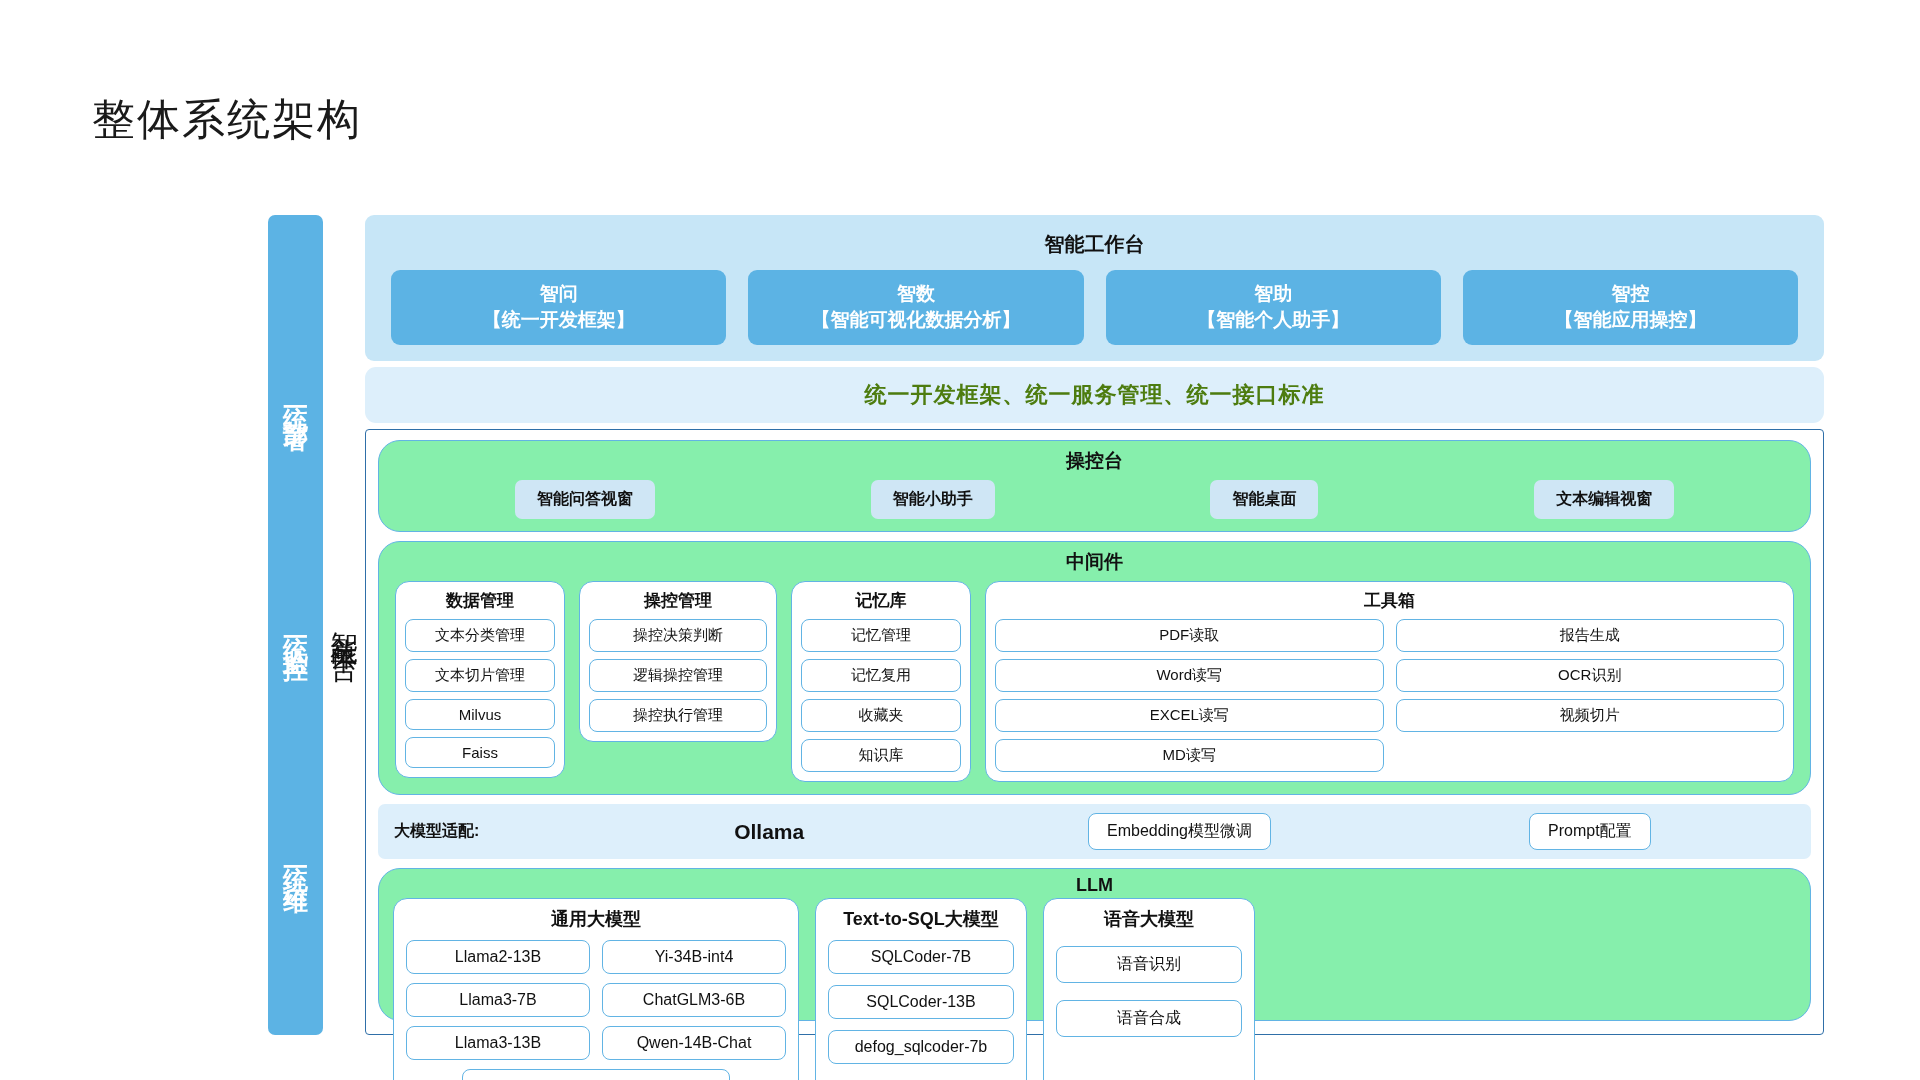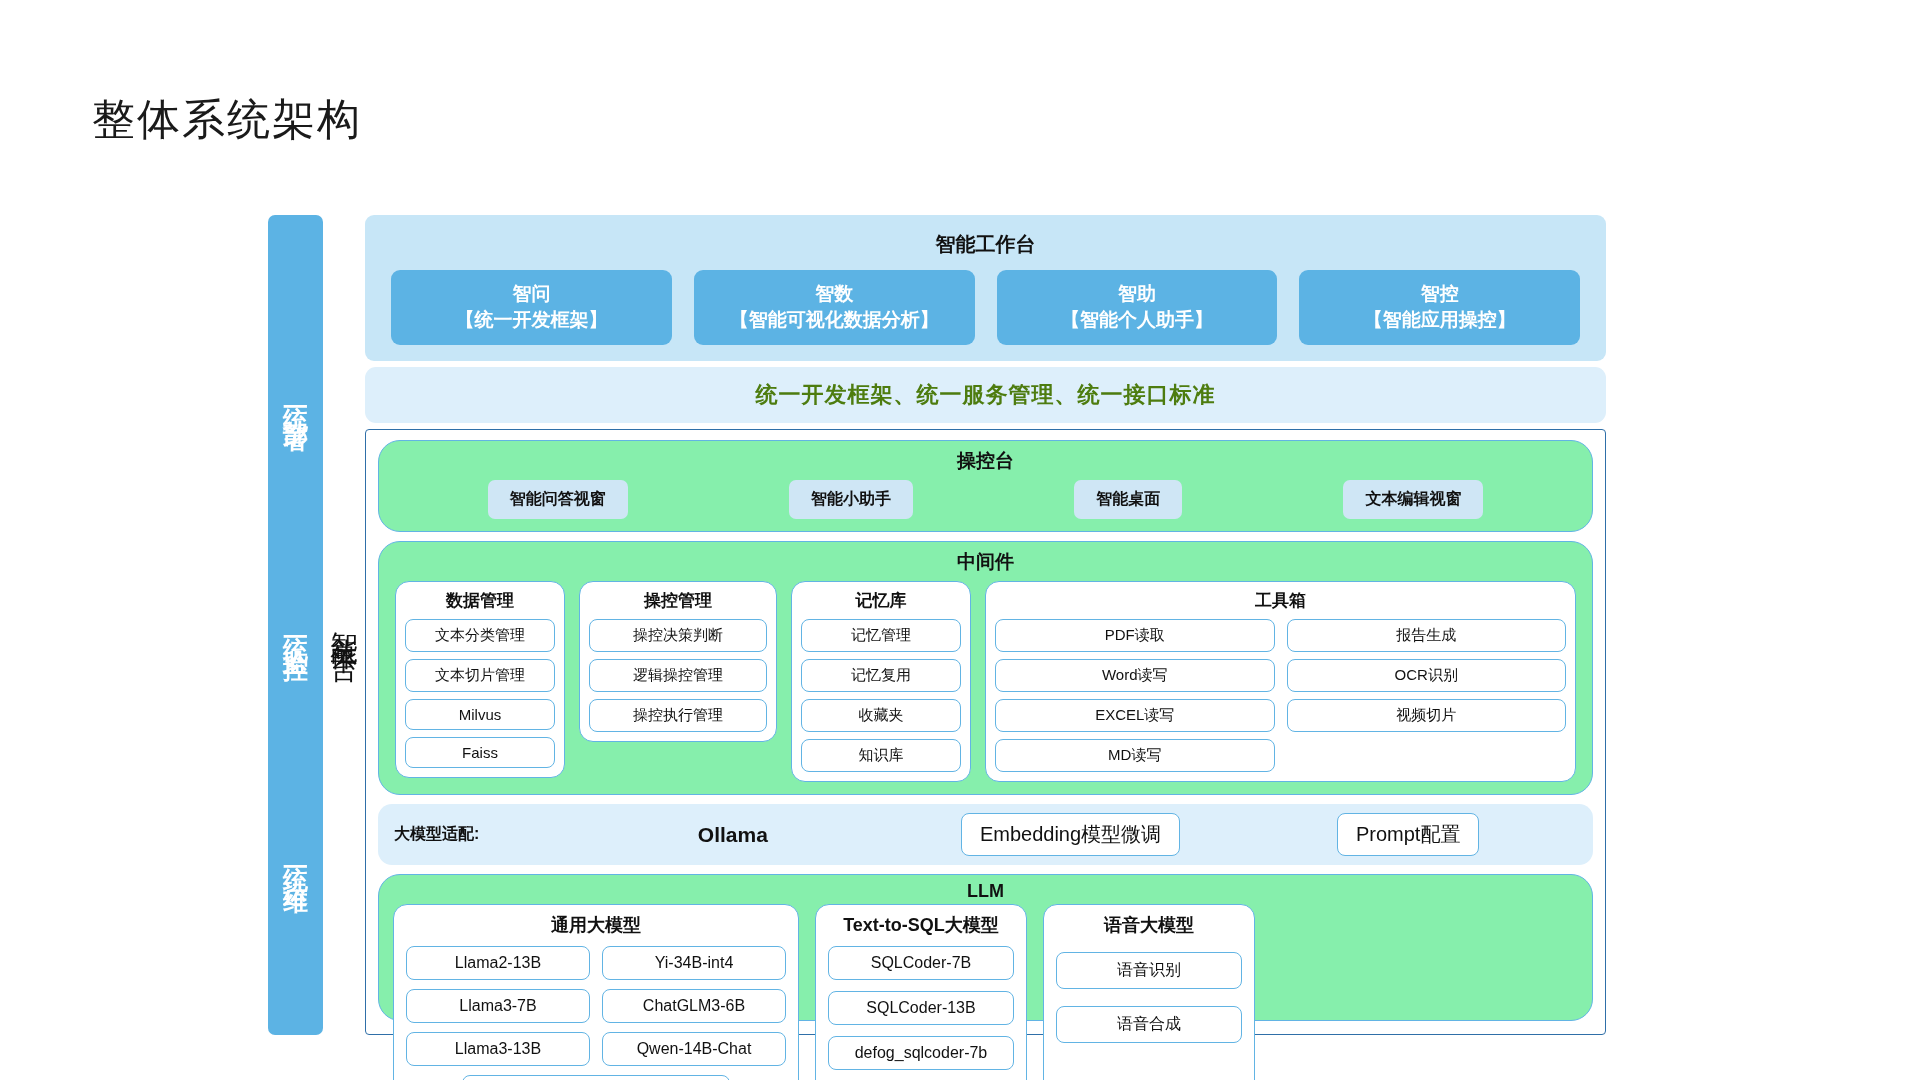--- a/index.html
+++ b/index.html
@@ -11,21 +11,21 @@
   .page{position:relative;width:1920px;height:1080px;}
 
   
   .page-title{
     position:absolute;left:92px;top:58px;
     font-size:43px;font-weight:400;letter-spacing:2px;color:#1a1a1a;margin-top:33px;
   }
 
   
   .diagram{
-    position:absolute;left:268px;top:215px;width:1338px;height:820px;
+    position:absolute;left:268px;top:215px;width:1556px;height:820px;
     display:flex;align-items:stretch;gap:0;
   }
 
   
   .rail{
     width:55px;flex:0 0 55px;background:#5cb3e4;border-radius:7px 7px 7px 7px;
     display:flex;flex-direction:column;align-items:center;justify-content:space-around;
     padding:70px 0 60px;box-sizing:border-box;
   }
   .rail-item{
@@ -100,29 +100,29 @@
   .mw-col-title{text-align:center;font-size:17px;font-weight:700;padding:2px 0 7px;}
   .mw-items{display:flex;flex-direction:column;gap:7px;}
   .mw-grid2{display:grid;grid-template-columns:1fr 1fr;gap:7px 12px;}
   .chip{
     border:1.4px solid #62b4e4;border-radius:8px;background:#fff;
     font-size:15px;color:#111;text-align:center;padding:6px 4px;white-space:nowrap;
   }
 
   
   .adapter{
-    background:#ddeffb;border-radius:14px;display:flex;align-items:center;
+    background:#ddeffb;border-radius:7px;display:flex;align-items:center;
     padding:9px 16px;gap:0;
   }
   .adapter-label{font-size:16px;font-weight:700;width:170px;}
   .adapter-slot{flex:1;display:flex;justify-content:center;}
   .adapter-plain{font-size:21px;font-weight:700;}
   .adapter-chip{
     border:1.5px solid #62b4e4;border-radius:8px;background:#fff;
-    font-size:20px;padding:7px 18px;
+    font-size:16px;padding:7px 18px;
   }
 
   
   .llm{flex:1;display:flex;flex-direction:column;padding-bottom:10px;min-height:0;}
   .llm-title{text-align:center;font-size:18px;font-weight:700;padding:6px 0 2px;}
   .llm-cols{display:flex;gap:16px;padding:0 14px 4px;flex:1;align-items:stretch;}
   .llm-col{border:1.5px solid #62b4e4;border-radius:14px;padding:5px 12px 10px;background:#fff;display:flex;flex-direction:column;}
   .llm-col.general{flex:0 0 380px;}
   .llm-col.sql{flex:0 0 186px;}
   .llm-col.voice{flex:0 0 186px;}

